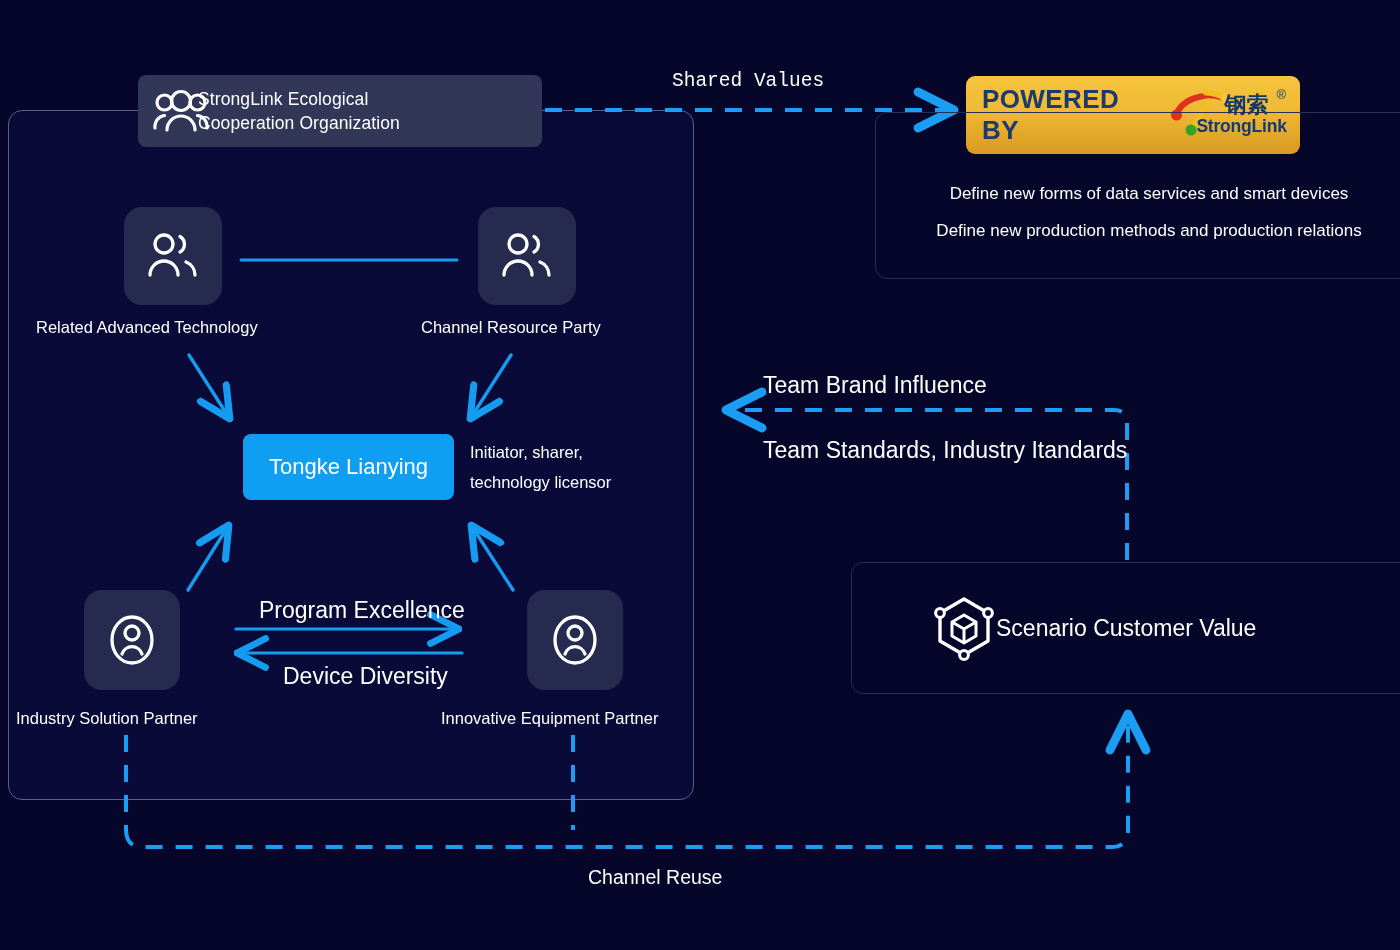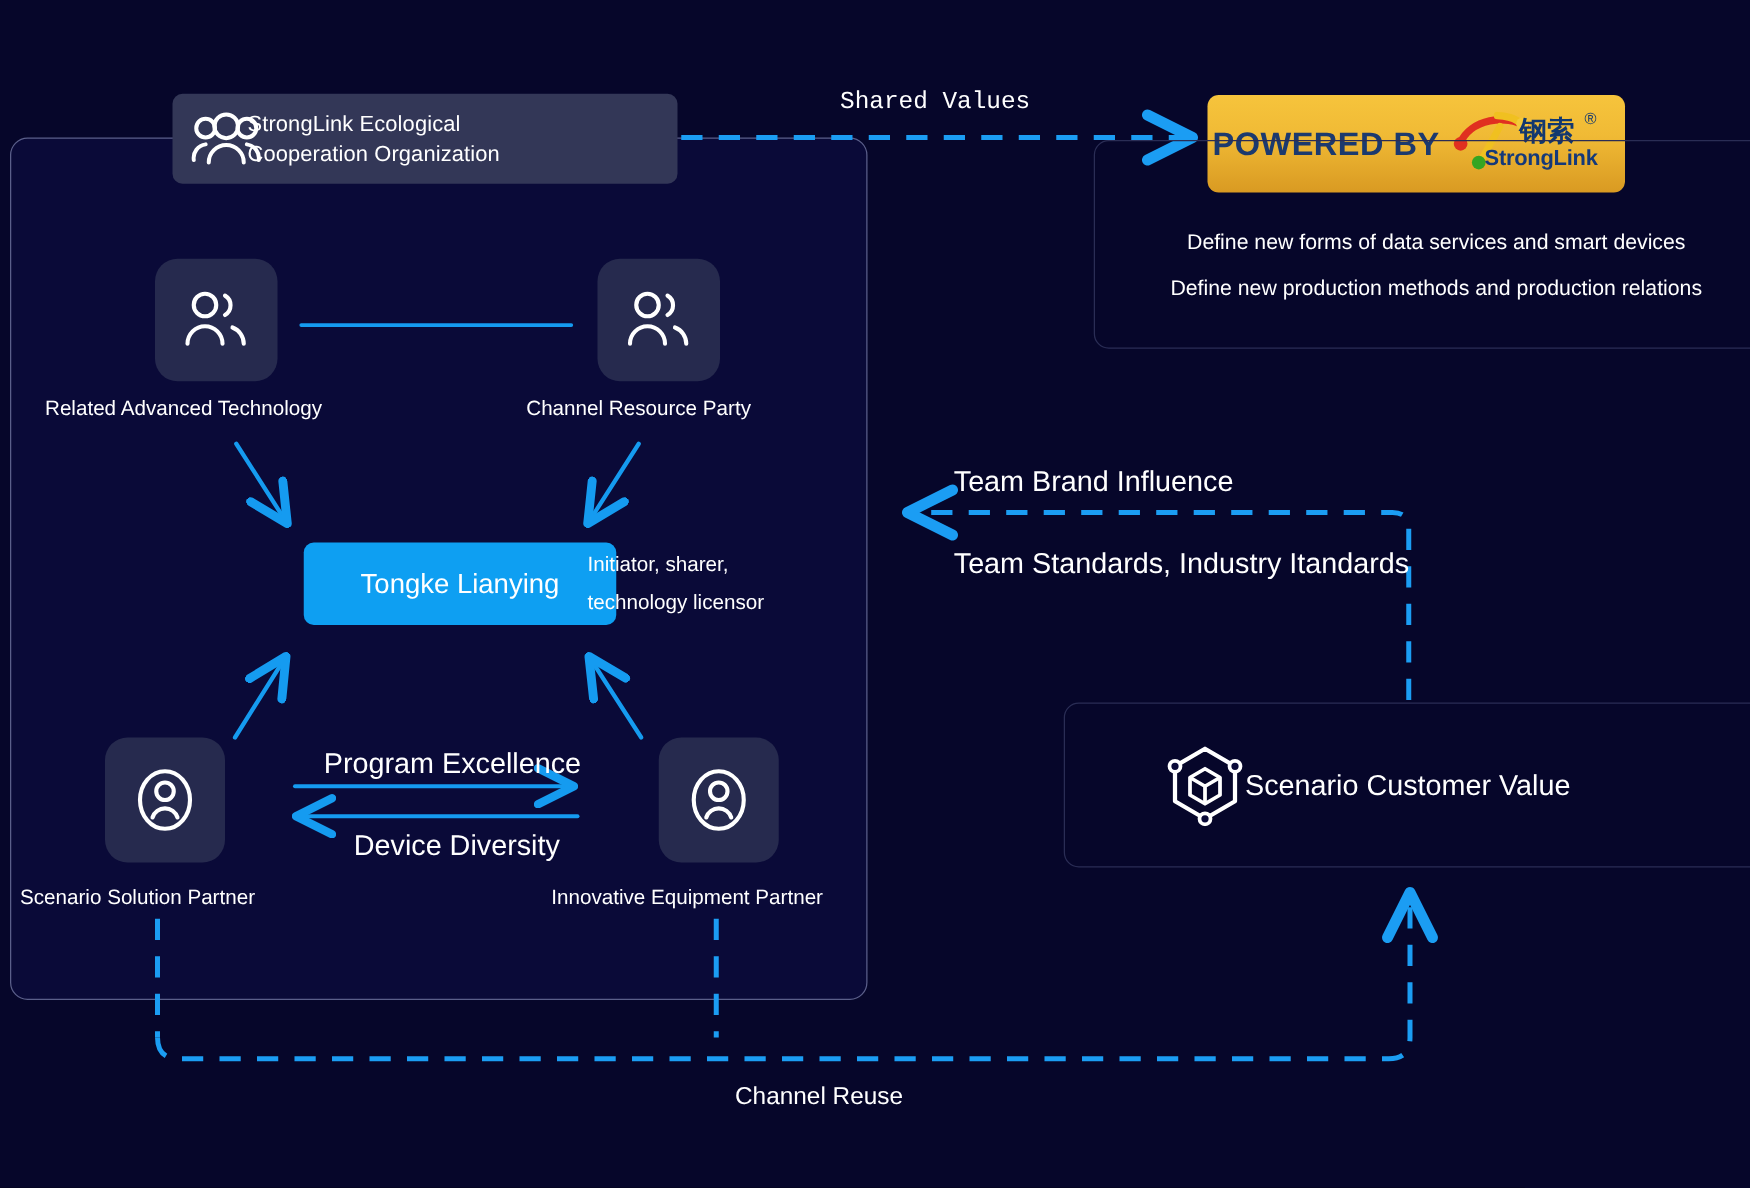--- a/index.html
+++ b/index.html
@@ -85,21 +85,21 @@
     color: #ffffff;
     white-space: nowrap;
     text-align: right;
   }
 
   
   #center-node {
     position: absolute;
     left: 243px;
     top: 434px;
-    width: 250px;
+    width: 211px;
     height: 66px;
     background: #0e9ff2;
     border-radius: 8px;
     display: flex;
     align-items: center;
     justify-content: center;
     font-size: 22px;
     color: #ffffff;
     text-align: center;
   }
@@ -117,21 +117,21 @@
   #powered-badge {
     position: absolute;
     left: 966px;
     top: 76px;
     width: 334px;
     height: 78px;
     border-radius: 9px;
     background: linear-gradient(180deg,#f6c43c 0%, #f0ba35 42%, #d99a22 100%);
     display: flex;
     align-items: center;
-    padding-left: 4px;
+    padding-left: 16px;
     box-sizing: border-box;
     overflow: hidden;
   }
   #powered-badge .pb-text {
     font-family: "Liberation Sans", sans-serif;
     font-weight: bold;
     font-size: 26px;
     color: #1c3a6e;
     letter-spacing: 0.4px;
   }
@@ -314,21 +314,21 @@
     <span>technology licensor</span>
   </div>
 
   <div class="icon-tile" style="left:84px; top:590px; width:96px; height:100px;">
     <svg width="56" height="56" viewBox="0 0 56 56">
       <ellipse cx="28" cy="28" rx="20" ry="23" fill="none" stroke="#fff" stroke-width="3.3"></ellipse>
       <circle cx="28" cy="21" r="7" fill="none" stroke="#fff" stroke-width="3.3"></circle>
       <path d="M18,42 a10.5,10.5 0 0 1 20,0" fill="none" stroke="#fff" stroke-width="3.3" stroke-linecap="round"></path>
     </svg>
   </div>
-  <div class="tile-label" style="left:16px; top:709px;">Scenario Solution Partner</div>
+  <div class="tile-label" style="left:16px; top:709px;">Industry Solution Partner</div>
 
   <div class="icon-tile" style="left:527px; top:590px; width:96px; height:100px;">
     <svg width="56" height="56" viewBox="0 0 56 56">
       <ellipse cx="28" cy="28" rx="20" ry="23" fill="none" stroke="#fff" stroke-width="3.3"></ellipse>
       <circle cx="28" cy="21" r="7" fill="none" stroke="#fff" stroke-width="3.3"></circle>
       <path d="M18,42 a10.5,10.5 0 0 1 20,0" fill="none" stroke="#fff" stroke-width="3.3" stroke-linecap="round"></path>
     </svg>
   </div>
   <div class="tile-label" style="left:441px; top:709px;">Innovative Equipment Partner</div>
 

